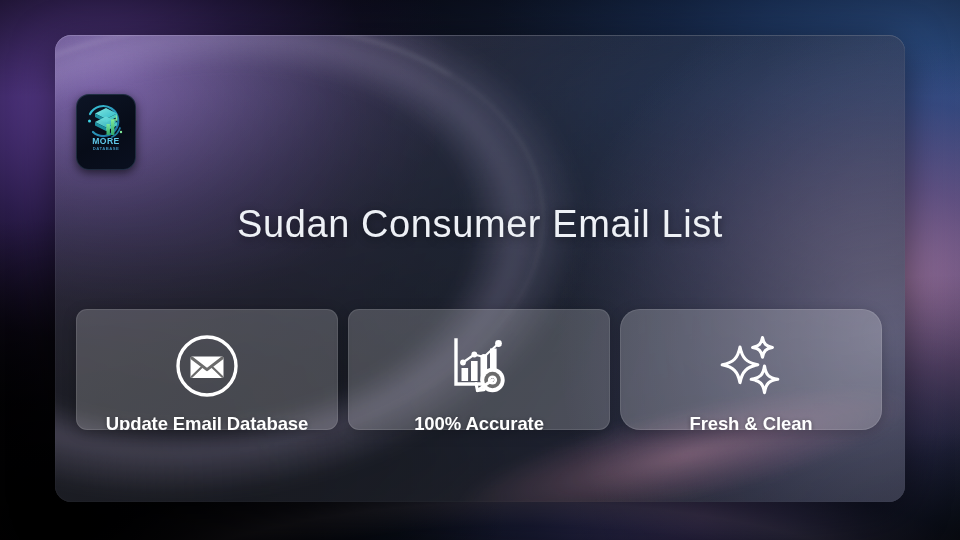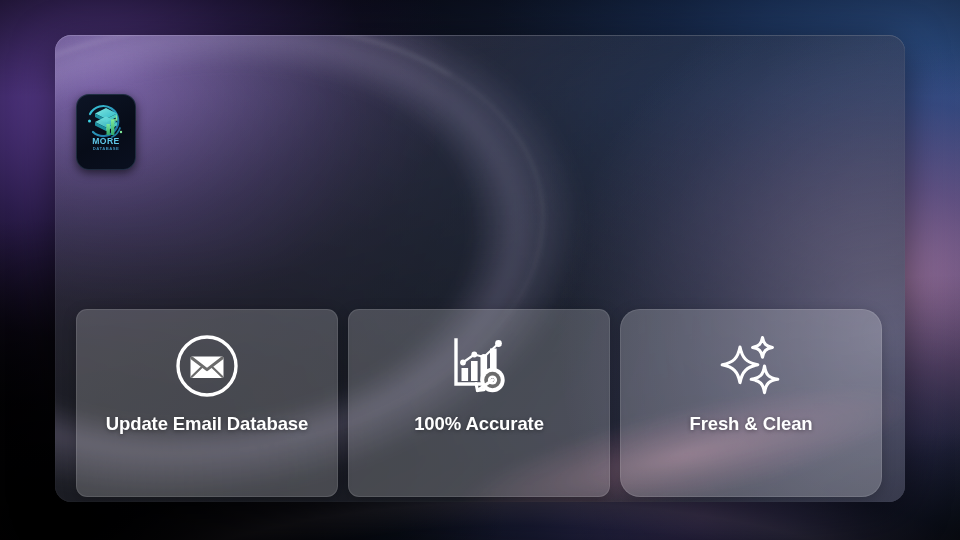--- a/index.html
+++ b/index.html
@@ -192,21 +192,21 @@
 
   
   #cards {
     position:absolute;
     left:21px; top:274px;
     width:808px;
     display:flex;
     gap:10px;
   }
   .card {
-    width:262px; height:188px;
+    width:262px; height:121px;
     border-radius:11px;
     position:relative;
     display:flex;
     flex-direction:column;
     align-items:center;
     justify-content:flex-start;
     background:rgba(255,255,255,0.20);
     box-shadow:
       inset 0 0 0 1px rgba(255,255,255,0.10),
       0 3px 14px rgba(0,0,0,0.22);
@@ -244,20 +244,21 @@
   <div class="bg-layer bg-vignette"></div>
 
   <div id="panel">
     <div class="panel-violet"></div>
     <div class="panel-shade"></div>
     <div class="panel-arc2"></div>
     <div class="panel-arc"></div>
     <div class="panel-rightwash"></div>
     <div class="panel-streak"></div>
 
+    <div id="title">Sudan Consumer Email List</div>
 
     <div id="cards">
 
       <div class="card card-1">
         <div class="card-icon">
           <svg width="66" height="66" viewBox="0 0 66 66">
             <circle cx="33" cy="33" r="29" fill="none" stroke="#ffffff" stroke-width="3.4"></circle>
             <rect x="16.5" y="23.5" width="33" height="21.5" rx="1.6" fill="#ffffff"></rect>
             <path d="M17.8 25 L33 36.6 L48.2 25" fill="none" stroke="#6b6b6b" stroke-width="3" stroke-linecap="round" stroke-linejoin="round"></path>
             <path d="M17.8 43.8 L27.6 34.2 M48.2 43.8 L38.4 34.2" fill="none" stroke="#6b6b6b" stroke-width="2.2" stroke-linecap="round"></path>

